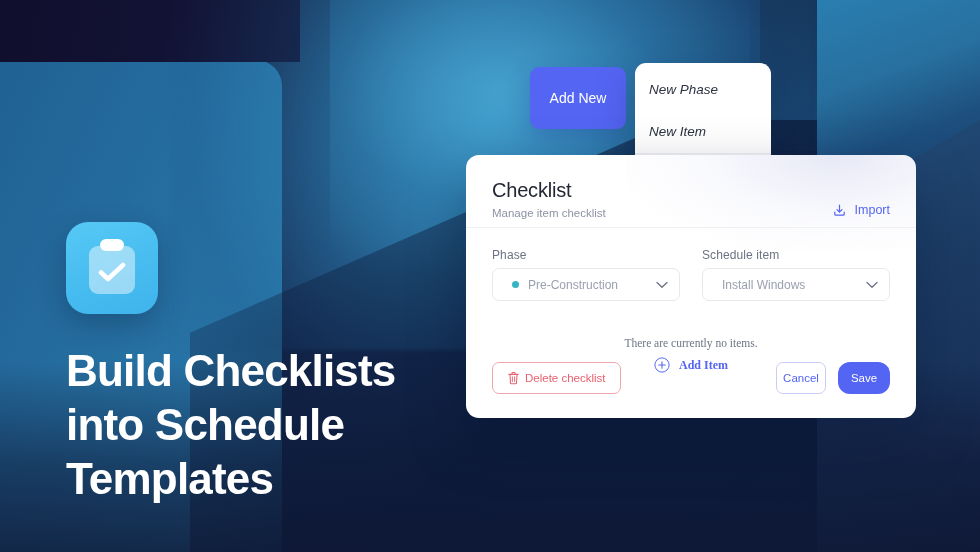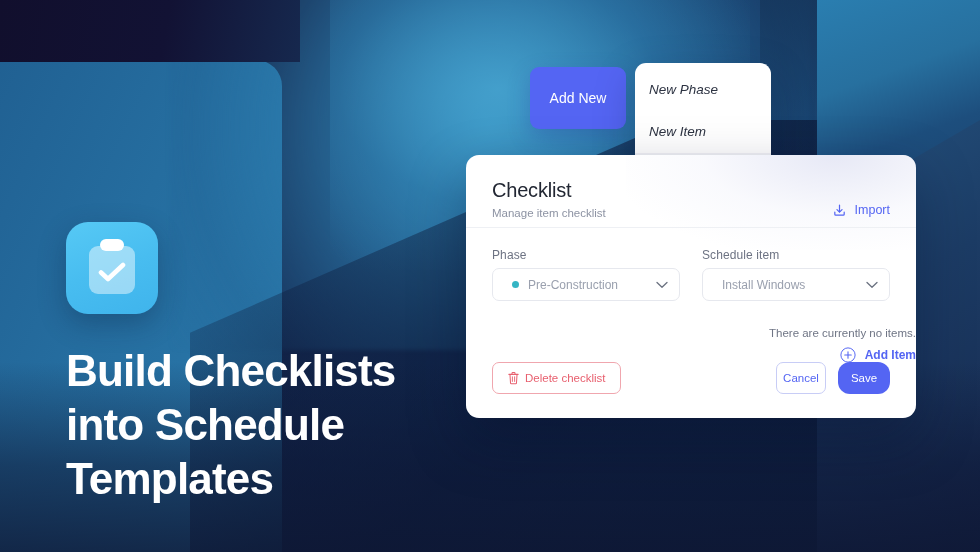--- a/index.html
+++ b/index.html
@@ -319,22 +319,23 @@
   }
   .select .chev {
     position: absolute;
     right: 11px;
     top: 50%;
     transform: translateY(-50%);
   }
 
   
   .empty {
-    margin-top: 26px;
-    text-align: right;
+    margin-top: 36px;
+    text-align: center;
+    font-family: Liberation Serif, serif;
   }
   .empty-text {
     font-size: 11.5px;
     color: #6f7585;
   }
   .add-item {
     margin-top: 8px;
     display: inline-flex;
     align-items: center;
     gap: 9px;

